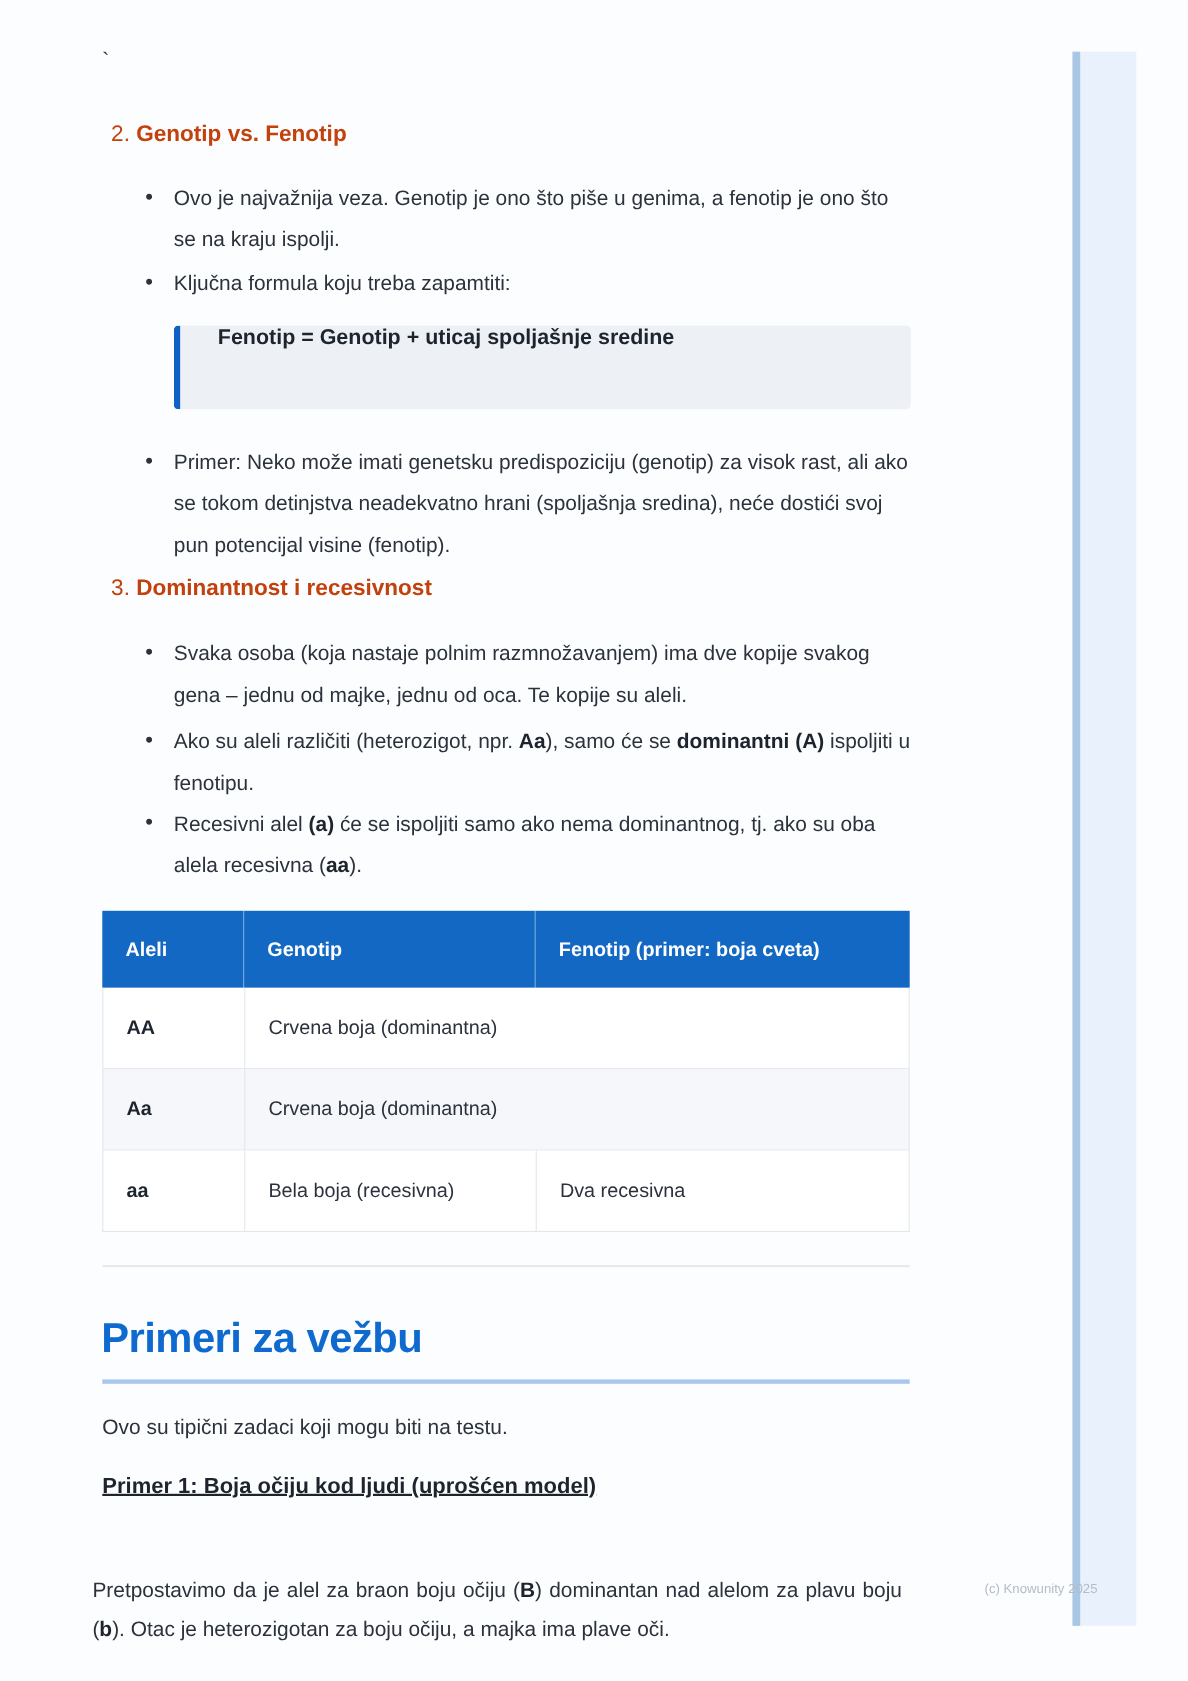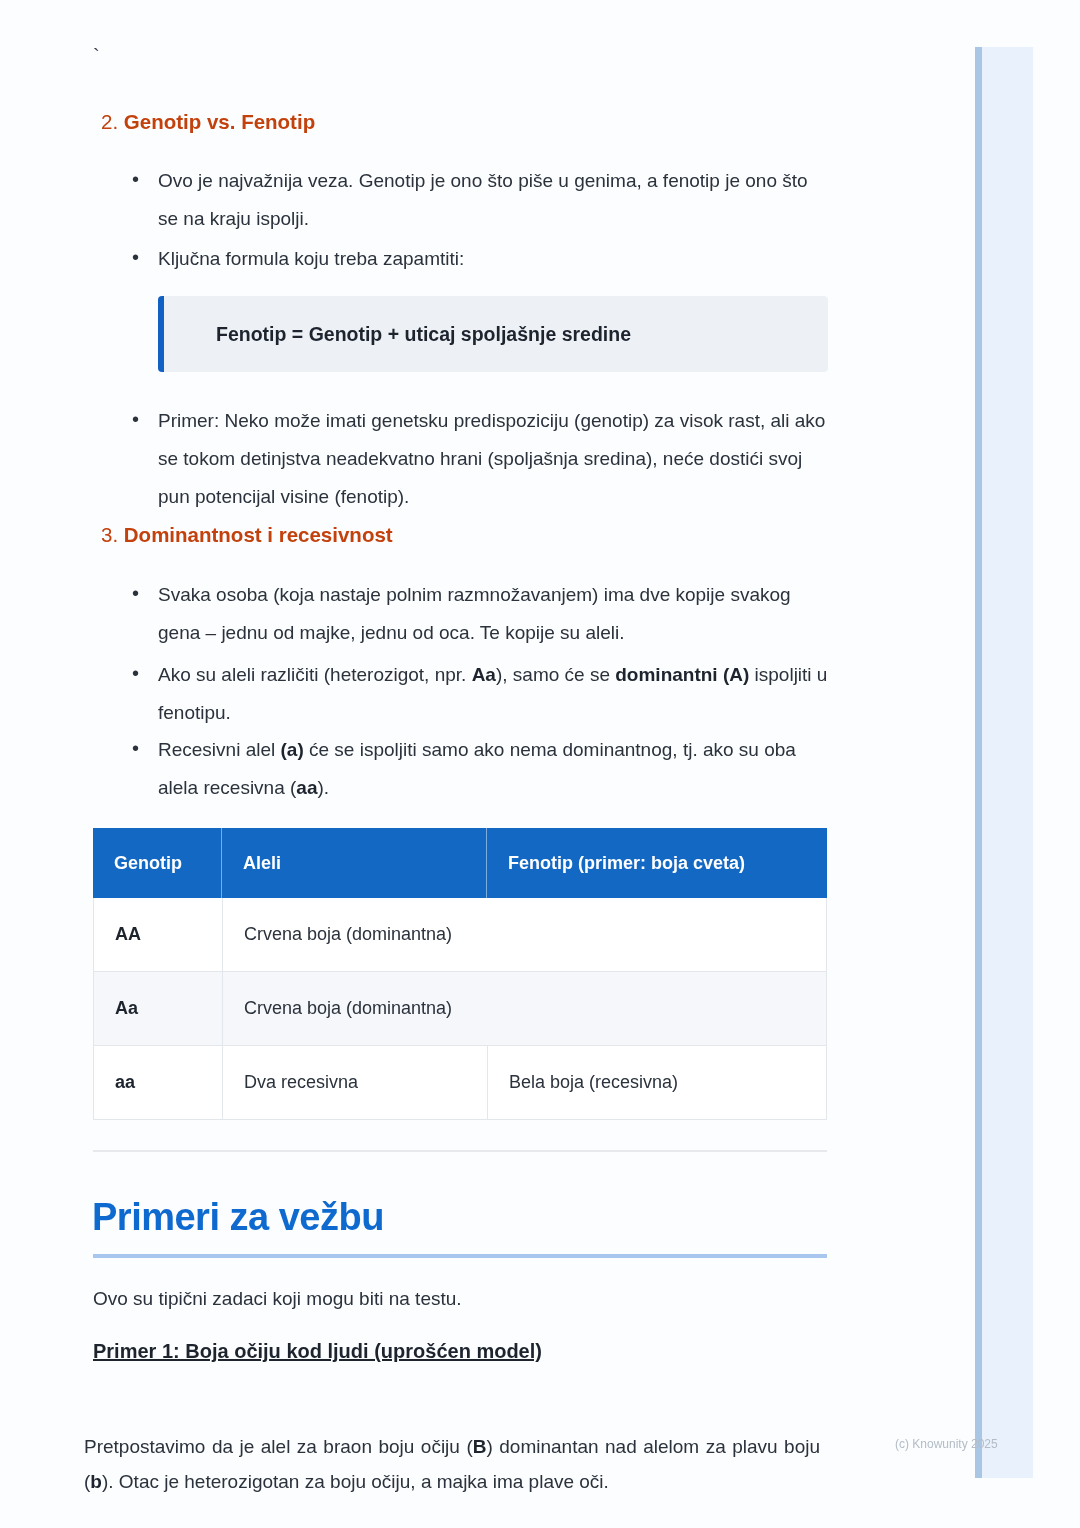--- a/index.html
+++ b/index.html
@@ -32,22 +32,22 @@
     font-size:19px; line-height:38px; color:#2b323c;
   }
   .bullet .txt strong { font-weight:700; color:#1d242e; }
 
   
   .callout {
     left:158px; top:296px; width:670px; height:76px;
     background:#edf1f6;
     border-left:6px solid #1160c4;
     border-radius:4px;
-    display:flex; align-items:center;
-    padding-left:52px;
+    display:flex; align-items:flex-start;
+    padding-left:34px;
   }
   .callout .callout-text { font-size:19.5px; font-weight:700; color:#1d242e; }
 
   
   .gen-table { left:93px; top:828px; width:734px; font-size:18px; }
   .t-row { display:grid; grid-template-columns:129px 265px 340px; }
   .t-head { background:#1268c3; color:#ffffff; font-weight:700; }
   .t-head .t-cell { border-right:1px solid rgba(255,255,255,0.45); height:70px; }
   .t-head .t-cell:last-child { border-right:none; }
   .t-cell {
@@ -141,37 +141,37 @@
   <span class="txt"><span>Ako su aleli različiti (heterozigot, npr. </span><strong>Aa</strong><span>), samo će se </span><strong>dominantni (A)</strong><span> ispoljiti u fenotipu.</span></span>
 </div>
 
 <div class="abs bullet" style="top:731px;">
   <span class="dot">•</span>
   <span class="txt"><span>Recesivni alel </span><strong>(a)</strong><span> će se ispoljiti samo ako nema dominantnog, tj. ako su oba alela recesivna (</span><strong>aa</strong><span>).</span></span>
 </div>
 
 <div class="abs gen-table">
   <div class="t-row t-head">
+    <div class="t-cell">Aleli</div>
     <div class="t-cell">Genotip</div>
-    <div class="t-cell">Aleli</div>
     <div class="t-cell">Fenotip (primer: boja cveta)</div>
   </div>
   <div class="t-body">
     <div class="t-row">
       <div class="t-cell geno">AA</div>
       <div class="t-cell">Crvena boja (dominantna)</div>
     </div>
     <div class="t-row alt">
       <div class="t-cell geno">Aa</div>
       <div class="t-cell">Crvena boja (dominantna)</div>
     </div>
     <div class="t-row">
       <div class="t-cell geno">aa</div>
+      <div class="t-cell">Bela boja (recesivna)</div>
       <div class="t-cell">Dva recesivna</div>
-      <div class="t-cell">Bela boja (recesivna)</div>
     </div>
   </div>
 </div>
 
 <div class="abs divider"></div>
 
 <h1 class="abs big-head">Primeri za vežbu</h1>
 <div class="abs head-underline"></div>
 
 <p class="abs intro">Ovo su tipični zadaci koji mogu biti na testu.</p>

